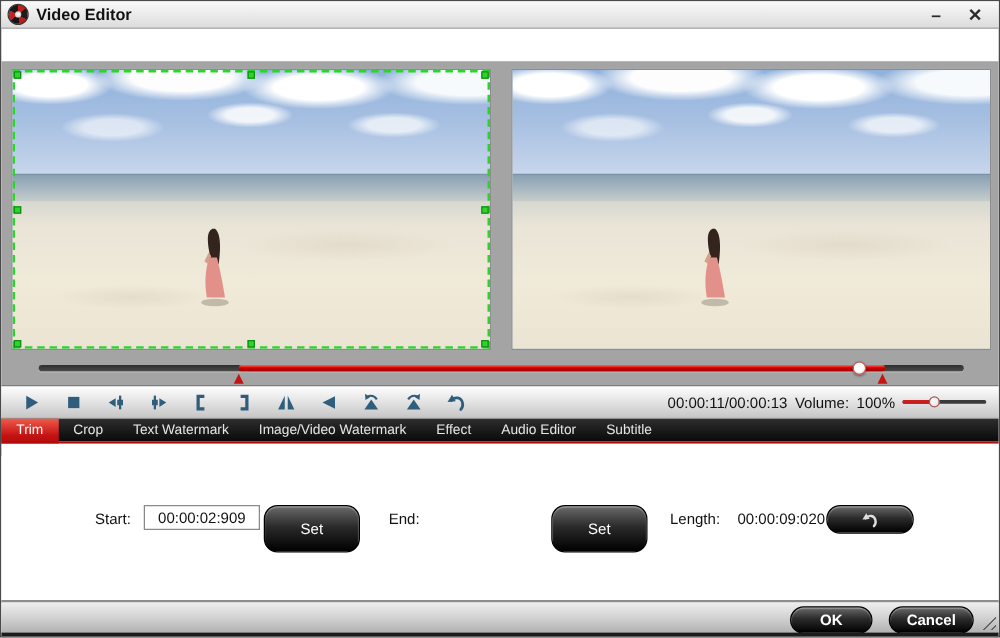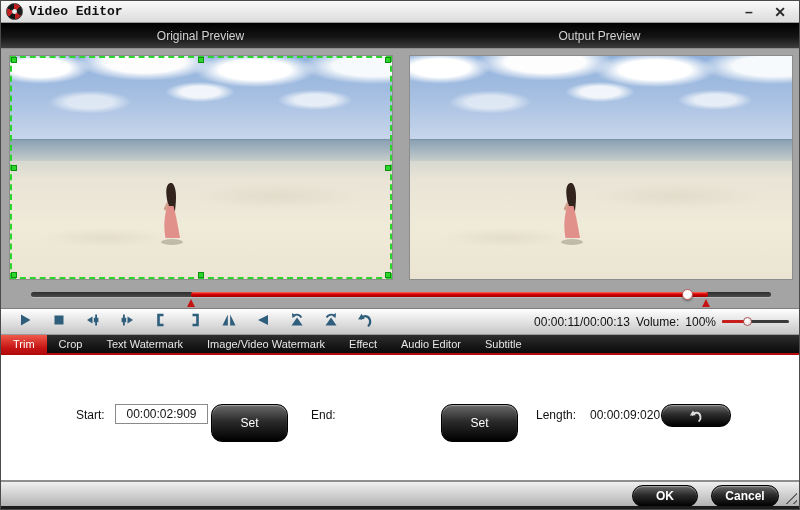--- a/index.html
+++ b/index.html
@@ -9,21 +9,21 @@
 
   
   .titlebar { position:absolute; left:0; top:0; width:100%; height:22px;
     background:linear-gradient(#fafafa, #dcdcdc); border-bottom:1px solid #9a9a9a;
     display:flex; align-items:center; }
   .app-icon { position:absolute; left:5px; top:2px; width:17px; height:17px; border-radius:50%;
     background:conic-gradient(#c41f1f 0 14%, #1c1c1c 14% 34%, #b81d1d 34% 48%, #151515 48% 64%, #c42222 64% 82%, #181818 82% 100%);
     border:1px solid #3a3a3a; }
   .app-icon::after { content:""; position:absolute; left:5px; top:5px; width:5px; height:5px;
     border-radius:50%; background:radial-gradient(#fff, #bbb); }
-  .win-title { margin-left:28px; font-size:13px; font-weight:bold; color:#111;font-family:Liberation Mono, monospace; }
+  .win-title { margin-left:28px; font-size:13px; font-weight:bold; color:#111; }
   .win-btns { position:absolute; right:10px; top:0; height:22px; display:flex; align-items:center; gap:13px; }
   .win-btn { width:18px; text-align:center; font-size:14px; font-weight:bold; color:#2a2a2a;
     line-height:18px; cursor:default; }
 
   
   .preview-header { position:absolute; left:0; top:22px; width:100%; height:26px;
     background:linear-gradient(#000 0%, #141414 55%, #3d3d3d 100%);
     border-bottom:1px solid #8f8f8f; }
   .ph-label { position:absolute; top:0; width:50%; height:100%; display:flex;
     align-items:center; justify-content:center; color:#d2d2d2; font-size:12px; }
@@ -69,21 +69,21 @@
     border-left:4px solid transparent; border-right:4px solid transparent; border-bottom:8px solid #c41414; }
   .marker.start { left:186px; } .marker.end { left:701px; }
   .playhead { position:absolute; left:681px; top:240px; width:11px; height:11px; border-radius:50%;
     background:radial-gradient(circle at 40% 35%, #fff 0 45%, #e2d6d6 100%);
     border:1px solid #c06060; box-shadow:0 1px 2px rgba(0,0,0,.4); }
 
   
   .toolbar { position:absolute; left:0; top:307px; width:100%; height:27px;
     background:linear-gradient(#fefefe 0%, #e3e3e3 50%, #c6c6c6 100%);
     border-top:1px solid #7e7e7e; border-bottom:1px solid #9a9a9a;
-    display:flex; align-items:flex-start; }
+    display:flex; align-items:center; }
   .tb-icons { display:flex; align-items:center; gap:12px; margin-left:13px; }
   .tb-btn { width:22px; height:22px; display:flex; align-items:center; justify-content:center;
     color:#2f5d7c; cursor:default; }
   .tb-btn svg { display:block; }
   .tb-right { position:absolute; right:10px; top:0; height:100%; display:flex; align-items:center; gap:6px;
     font-size:12px; color:#111; }
   .vol-slider { position:relative; width:67px; height:9px; }
   .vol-track { position:absolute; left:0; top:3px; width:100%; height:3px; background:#3a3a3a; border-radius:2px; }
   .vol-red { position:absolute; left:0; top:3px; width:36%; height:3px; background:#c81e1e; border-radius:2px; }
   .vol-handle { position:absolute; left:31%; top:0; width:9px; height:9px; border-radius:50%;
@@ -125,24 +125,20 @@
 
   <div class="titlebar">
     <div class="app-icon"></div>
     <span class="win-title">Video Editor</span>
     <div class="win-btns">
       <span class="win-btn">–</span>
       <span class="win-btn">✕</span>
     </div>
   </div>
 
-  <div class="preview-header">
-    <span class="ph-label ph-left">Original Preview</span>
-    <span class="ph-label ph-right">Output Preview</span>
-  </div>
 
   <div class="stage">
 
     <div class="video original">
       <div class="sky"></div>
       <div class="sea"></div>
       <div class="sand"></div>
       <svg class="person" viewBox="0 0 30 64">
         <ellipse cx="15" cy="60" rx="11" ry="3" fill="rgba(110,100,85,.35)"></ellipse>
         <path d="M13,1 C8,3 9,12 10.5,20 L12,31 L18,29 C19.5,17 20,5 15,1 Z" fill="#33241d"></path>

